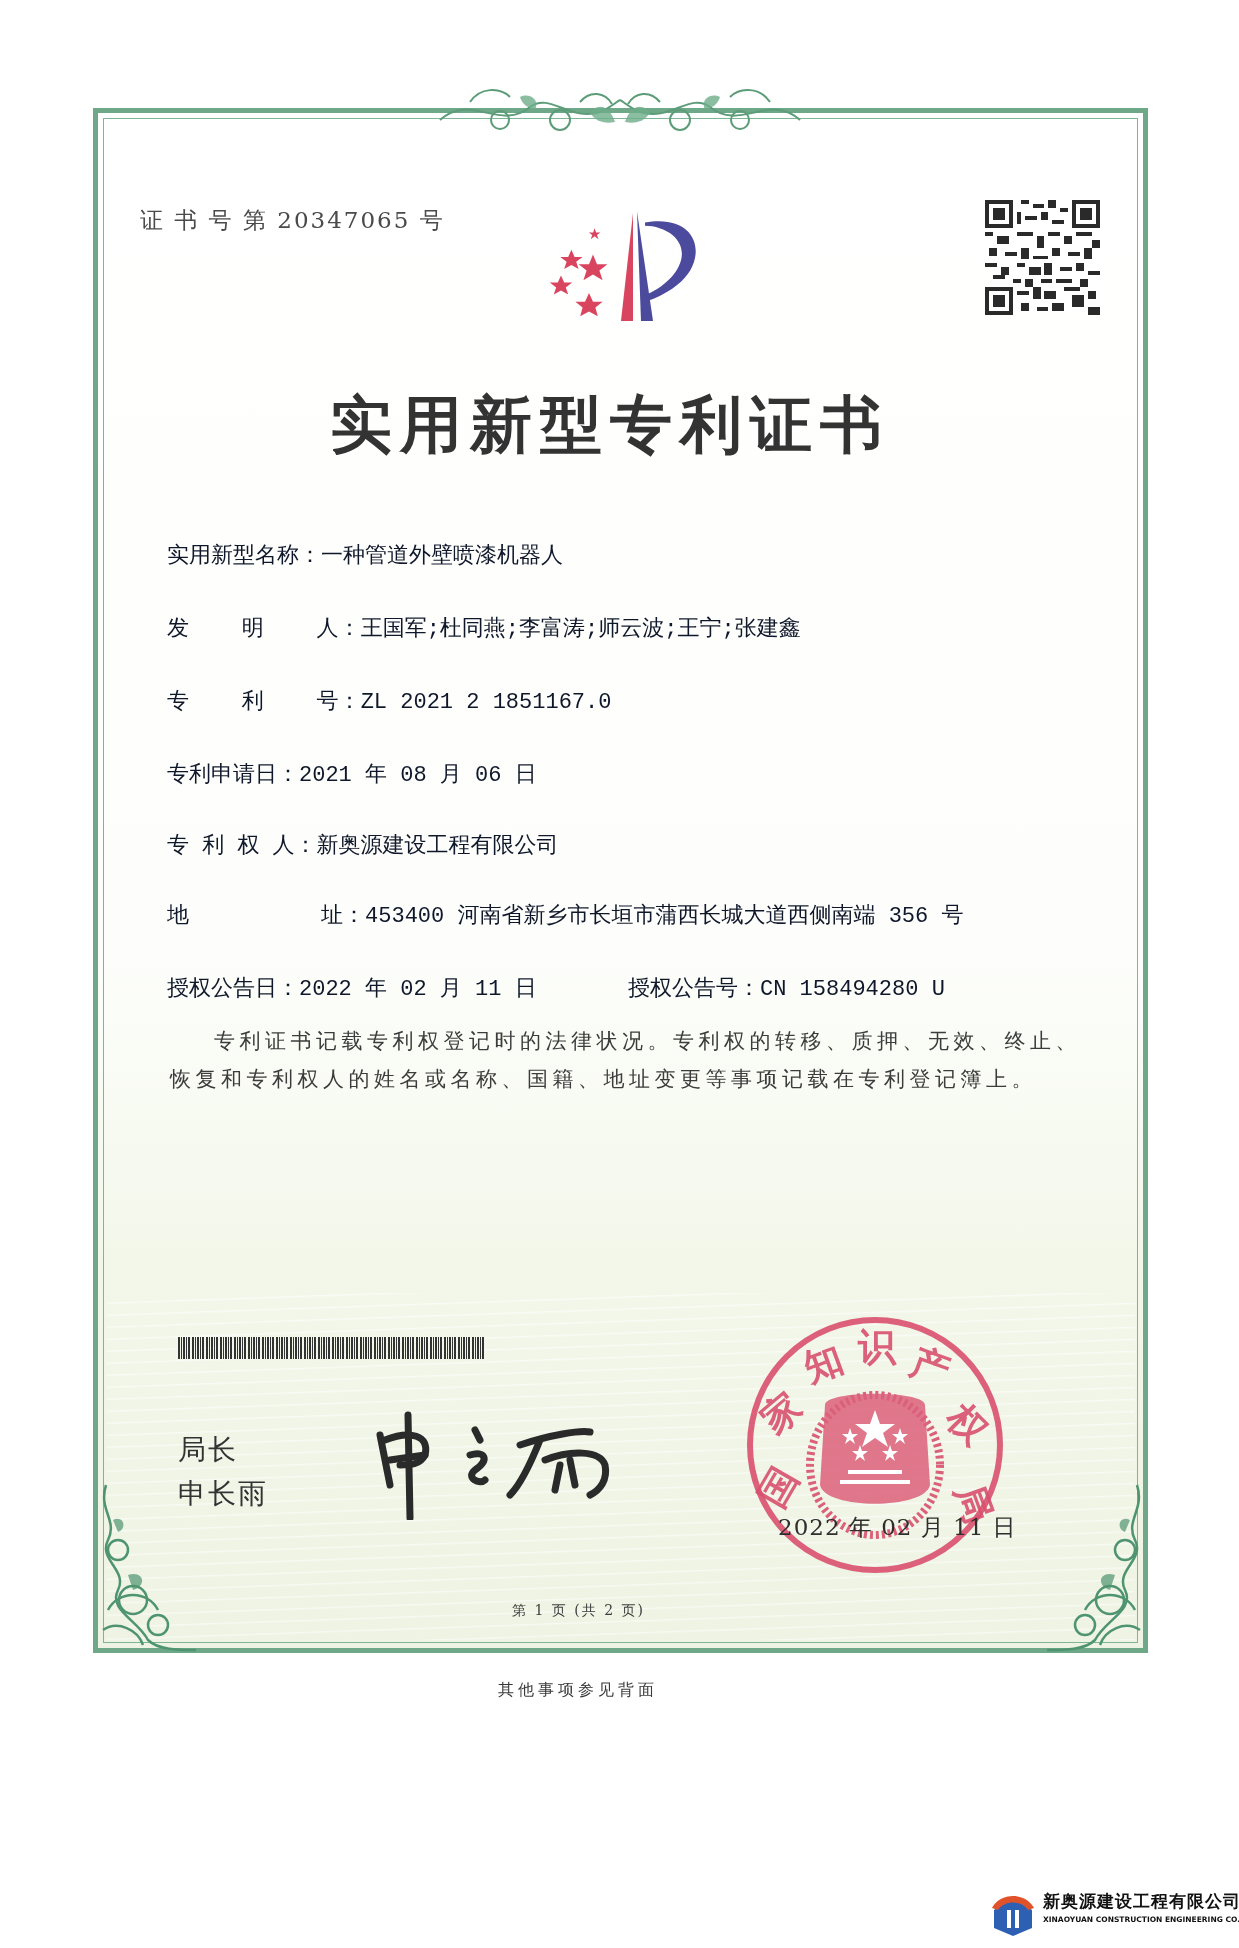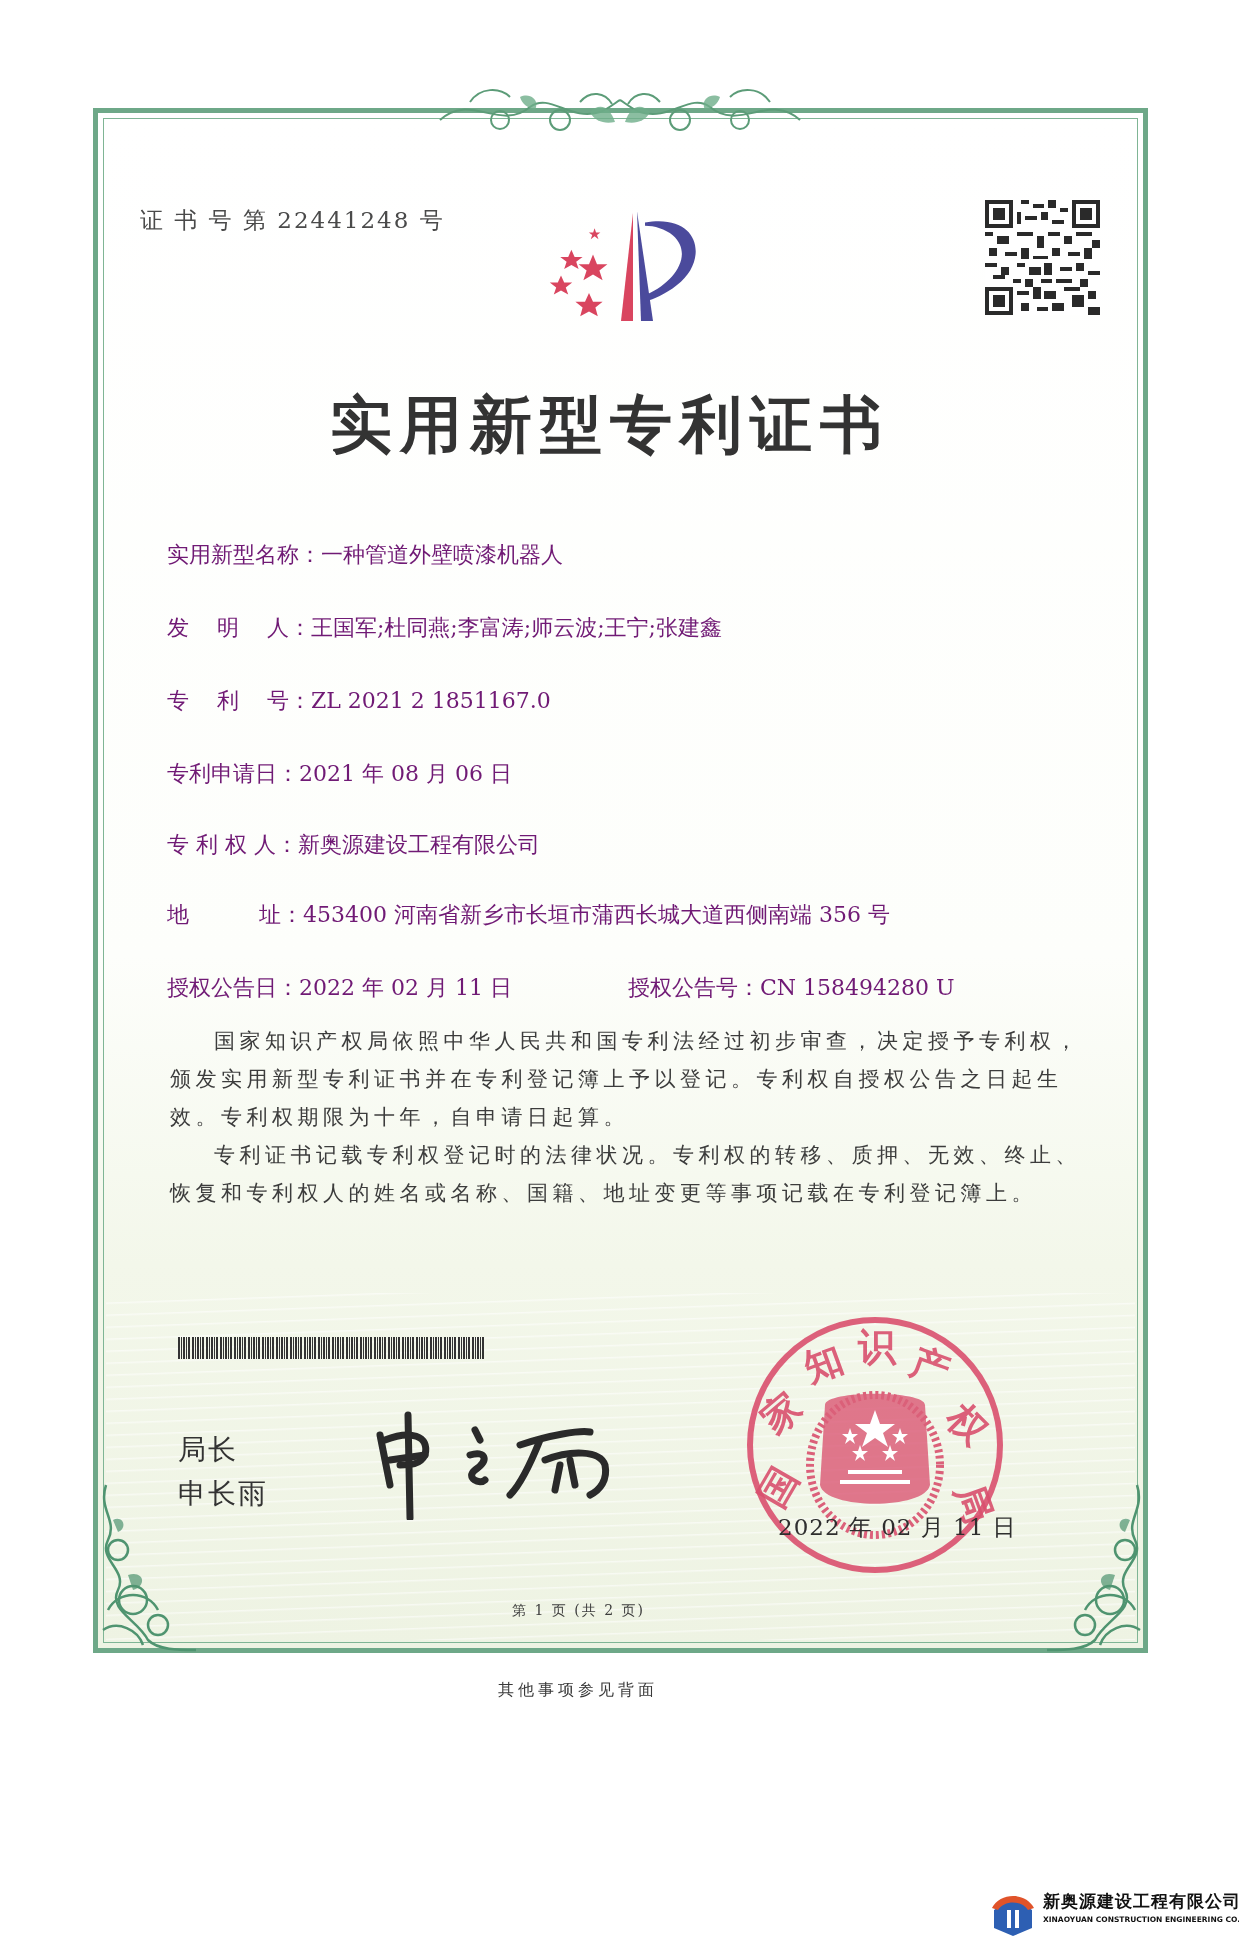--- a/index.html
+++ b/index.html
@@ -22,21 +22,21 @@
     position:absolute; left:8px; right:8px; top:1180px; bottom:8px;
     background:repeating-linear-gradient(178deg, rgba(255,255,255,0) 0px, rgba(255,255,255,0) 9px, rgba(255,255,255,0.55) 10px, rgba(255,255,255,0) 12px);
     pointer-events:none;
   }
   .ornament { position:absolute; }
   .abs { position:absolute; white-space:nowrap; }
   .cert-no { left:140px; top:205px; font-size:23px; letter-spacing:2px; color:#4a4a4a; }
   .logo { left:525px; top:195px; width:200px; height:140px; }
   .qr { left:985px; top:200px; width:115px; height:115px; }
   .title { left:330px; top:383px; font-size:62px; letter-spacing:8px; color:#333; font-family:"DejaVu Sans","Liberation Sans",sans-serif; font-weight:bold;}
-  .row { left:167px; font-size:22px; color:#701a75; }
+  .row { left:167px; font-size:22px; color:#0f172a;font-family:Liberation Mono, monospace; }
   .row .lbl { display:inline-block; }
   .row .val { display:inline-block; }
   .para { left:170px; width:915px; font-size:21px; line-height:38px; color:#3c3c3c; letter-spacing:4.5px; white-space:normal; }
   .para p { margin:0; text-indent:44px; }
   .barcode { left:178px; top:1337px; width:308px; height:22px; }
   .director { left:178px; top:1428px; font-size:28px; line-height:44px; color:#333; font-family:Liberation Serif, serif; letter-spacing:2px;}
   .signature { left:370px; top:1410px; width:280px; height:110px; }
   .seal { left:740px; top:1310px; width:270px; height:270px; }
   .seal-date { left:778px; top:1512px; font-size:23px; color:#2e2e2e; letter-spacing:1px; }
   .page-no { left:512px; top:1602px; font-size:14px; color:#3c3c3c; letter-spacing:2px;}
@@ -99,21 +99,21 @@
     </g>
     <g fill="#4f9470" opacity="0.7">
         <path d="M25 40 C35 35,40 48,30 52Z"></path>
         <path d="M40 95 C55 90,60 105,45 110Z"></path>
       </g>
   </g>
 </svg>
 
 <div class="abs cert-no">
   <span>证 书 号 第</span>
-  <span>22441248</span>
+  <span>20347065</span>
   <span>号</span>
 </div>
 
 <svg class="abs logo" viewBox="0 0 250 170">
   <g fill="#d9455f">
     <polygon points="135,20 120,155 135,155"></polygon>
     <polygon points="85,45 88,54 97,54 90,59 93,68 85,62 77,68 80,59 73,54 82,54" transform="scale(0.6) translate(60,20)"></polygon>
     <polygon points="58,66 62,75 72,75 64,81 67,90 58,85 49,90 52,81 44,75 54,75"></polygon>
     <polygon points="85,72 90,84 103,84 93,92 97,104 85,97 73,104 77,92 67,84 80,84"></polygon>
     <polygon points="45,98 49,107 59,107 51,113 54,122 45,117 36,122 39,113 31,107 41,107"></polygon>
@@ -208,21 +208,20 @@
   <span class="lbl" style="white-space:pre">地          址：</span><span class="val">453400  河南省新乡市长垣市蒲西长城大道西侧南端 356 号</span>
 </div>
 <div class="abs row" style="top:973px">
   <span class="lbl">授权公告日：</span><span class="val">2022 年 02 月 11 日</span>
 </div>
 <div class="abs row" style="top:973px;left:628px">
   <span class="lbl">授权公告号：</span><span class="val">CN 158494280 U</span>
 </div>
 
 <div class="abs para" style="top:1022px">
-  <p>国家知识产权局依照中华人民共和国专利法经过初步审查，决定授予专利权，颁发实用新型专利证书并在专利登记簿上予以登记。专利权自授权公告之日起生效。专利权期限为十年，自申请日起算。</p>
   <p>专利证书记载专利权登记时的法律状况。专利权的转移、质押、无效、终止、恢复和专利权人的姓名或名称、国籍、地址变更等事项记载在专利登记簿上。</p>
 </div>
 
 <svg class="abs barcode" viewBox="0 0 308 22" preserveAspectRatio="none">
   <defs>
     <pattern id="bc" width="14" height="22" patternUnits="userSpaceOnUse">
       <rect x="0" y="0" width="2" height="22" fill="#333"></rect>
       <rect x="3" y="0" width="1" height="22" fill="#333"></rect>
       <rect x="5" y="0" width="2" height="22" fill="#333"></rect>
       <rect x="8" y="0" width="1" height="22" fill="#333"></rect>

